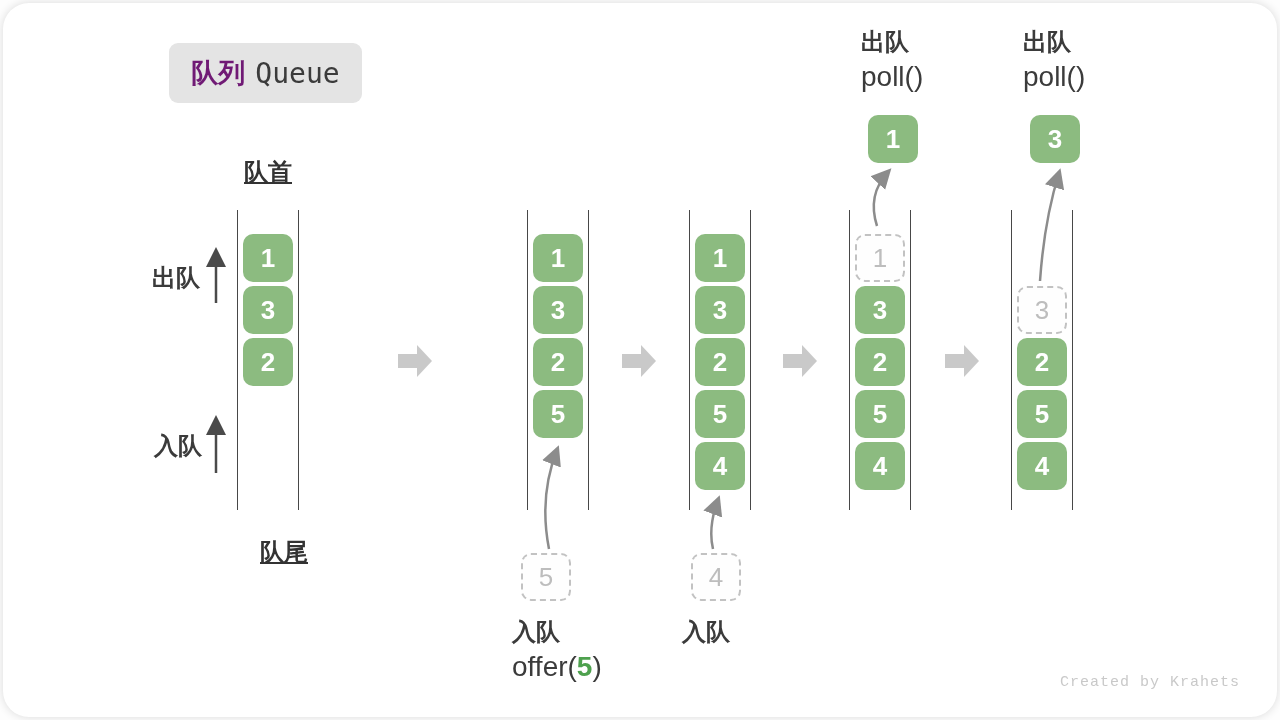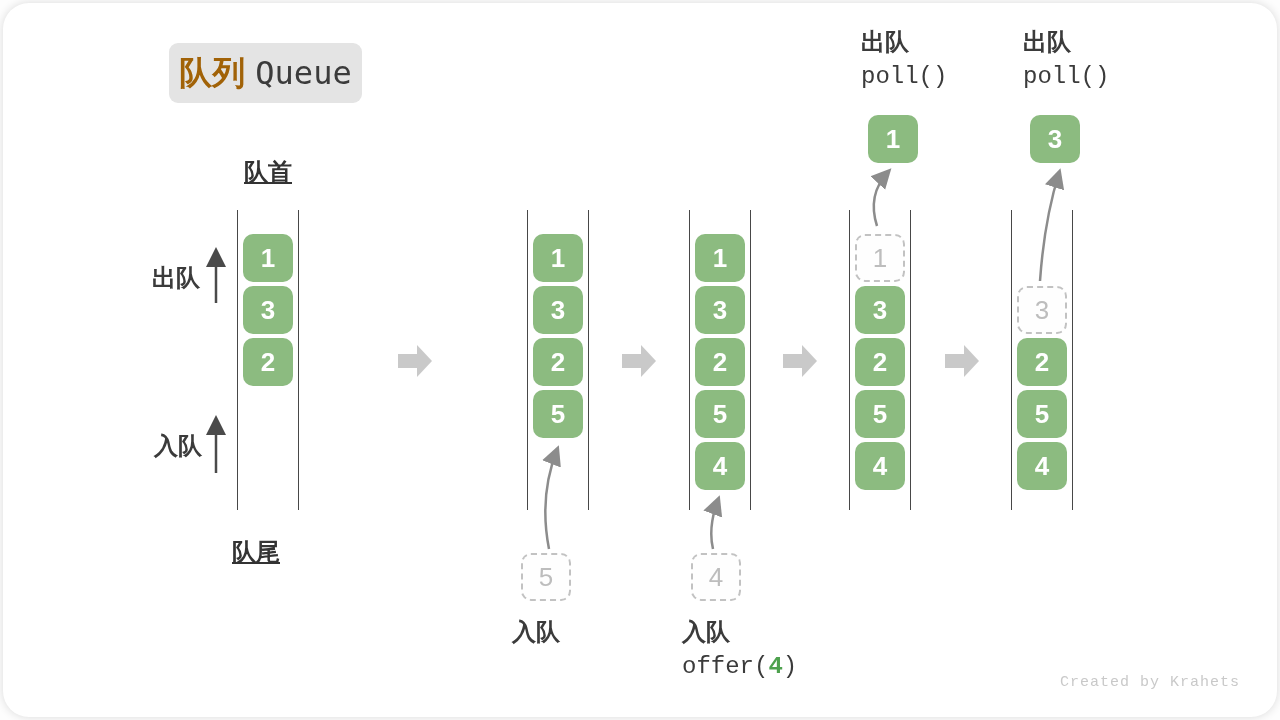--- a/index.html
+++ b/index.html
@@ -9,86 +9,86 @@
   }
   .card{
     position:absolute;left:3px;top:3px;right:3px;bottom:3px;
     background:#ffffff;border-radius:26px;
     box-shadow:0 0 10px rgba(0,0,0,0.14);
   }
   .title-box{
     position:absolute;left:169px;top:43px;width:193px;height:60px;
     background:#e4e4e4;border-radius:9px;display:flex;align-items:center;justify-content:center;gap:10px;
   }
-  .title-zh{font-size:33px;font-weight:700;color:#a16207;}
-  .title-en{font-family:"DejaVu Sans Mono",monospace;font-size:32px;color:#3b3b3b;}
+  .title-zh{font-size:27px;font-weight:700;color:#701a75;}
+  .title-en{font-family:"DejaVu Sans Mono",monospace;font-size:28px;color:#3b3b3b;}
   .lbl{position:absolute;font-size:24px;font-weight:700;color:#333;}
   .lbl.center{transform:translateX(-50%);text-decoration:underline;}
   .side-label{position:absolute;font-size:24px;font-weight:700;color:#3b3b3b;}
   .channel{position:absolute;border-left:1.5px solid #474747;border-right:1.5px solid #474747;box-sizing:border-box;}
   .qbox{
     position:absolute;width:50px;height:48px;border-radius:10px;box-sizing:border-box;
     background:#8cbb80;color:#ffffff;font-size:26px;font-weight:600;
     display:flex;align-items:center;justify-content:center;
   }
   .qbox.dashed{
     background:#fefefe;border:2px dashed #c2c2c2;color:#bdbdbd;font-weight:400;
   }
   .colcap{position:absolute;line-height:35px;white-space:nowrap;}
   .colcap .action{font-size:24px;font-weight:700;color:#3b3b3b;display:block;}
-  .colcap .code{font-family:Liberation Mono, monospace;font-size:24px;color:#3b3b3b;display:block;}
+  .colcap .code{font-family:Liberation Sans, sans-serif;font-size:28px;color:#3b3b3b;display:block;}
   .colcap .code .green{color:#4ea14e;font-weight:700;}
   .watermark{
     position:absolute;right:40px;top:674px;font-family:Liberation Mono, monospace;
     font-size:15px;color:#c9c9c9;letter-spacing:1px;
   }
   svg.overlay{position:absolute;left:0;top:0;pointer-events:none;}
   .block-arrow{position:absolute;width:35px;height:34px;}
 </style>
 </head>
 <body>
 
 <div class="canvas">
   <div class="card"></div>
 
   <div class="title-box">
     <span class="title-zh">队列</span>
     <span class="title-en">Queue</span>
   </div>
 
   <div class="lbl center" style="left:268px;top:156px;">队首</div>
-  <div class="lbl center" style="left:256px;top:536px;">队尾</div>
+  <div class="lbl center" style="left:284px;top:536px;">队尾</div>
 
   <div class="side-label" style="left:152px;top:262px;">出队</div>
   <div class="side-label" style="left:154px;top:430px;">入队</div>
 
   <div id="columns">
       <div class="channel" style="left: 237px; top: 210px; width: 62px; height: 300px;"></div>
       <div class="qbox" style="left: 243px; top: 234px;">1</div>
       <div class="qbox" style="left: 243px; top: 286px;">3</div>
       <div class="qbox" style="left: 243px; top: 338px;">2</div>
       <div class="channel" style="left: 527px; top: 210px; width: 62px; height: 300px;"></div>
       <div class="qbox" style="left: 533px; top: 234px;">1</div>
       <div class="qbox" style="left: 533px; top: 286px;">3</div>
       <div class="qbox" style="left: 533px; top: 338px;">2</div>
       <div class="qbox" style="left: 533px; top: 390px;">5</div>
       <div class="qbox dashed" style="left: 521px; top: 553px;">5</div>
       <div class="colcap" style="left: 512px; top: 614px;">
         <span class="action">入队</span>
+        <span class="code"><span>offer(</span><span class="green">5</span><span>)</span></span>
       </div>
       <div class="channel" style="left: 689px; top: 210px; width: 62px; height: 300px;"></div>
       <div class="qbox" style="left: 695px; top: 234px;">1</div>
       <div class="qbox" style="left: 695px; top: 286px;">3</div>
       <div class="qbox" style="left: 695px; top: 338px;">2</div>
       <div class="qbox" style="left: 695px; top: 390px;">5</div>
       <div class="qbox" style="left: 695px; top: 442px;">4</div>
       <div class="qbox dashed" style="left: 691px; top: 553px;">4</div>
       <div class="colcap" style="left: 682px; top: 614px;">
         <span class="action">入队</span>
-        <span class="code"><span>offer(</span><span class="green">4</span><span>)</span></span>
       </div>
       <div class="channel" style="left: 849px; top: 210px; width: 62px; height: 300px;"></div>
       <div class="qbox dashed" style="left: 855px; top: 234px;">1</div>
       <div class="qbox" style="left: 855px; top: 286px;">3</div>
       <div class="qbox" style="left: 855px; top: 338px;">2</div>
       <div class="qbox" style="left: 855px; top: 390px;">5</div>
       <div class="qbox" style="left: 855px; top: 442px;">4</div>
       <div class="qbox" style="left: 868px; top: 115px;">1</div>
       <div class="colcap" style="left: 861px; top: 24px;">
         <span class="action">出队</span>

